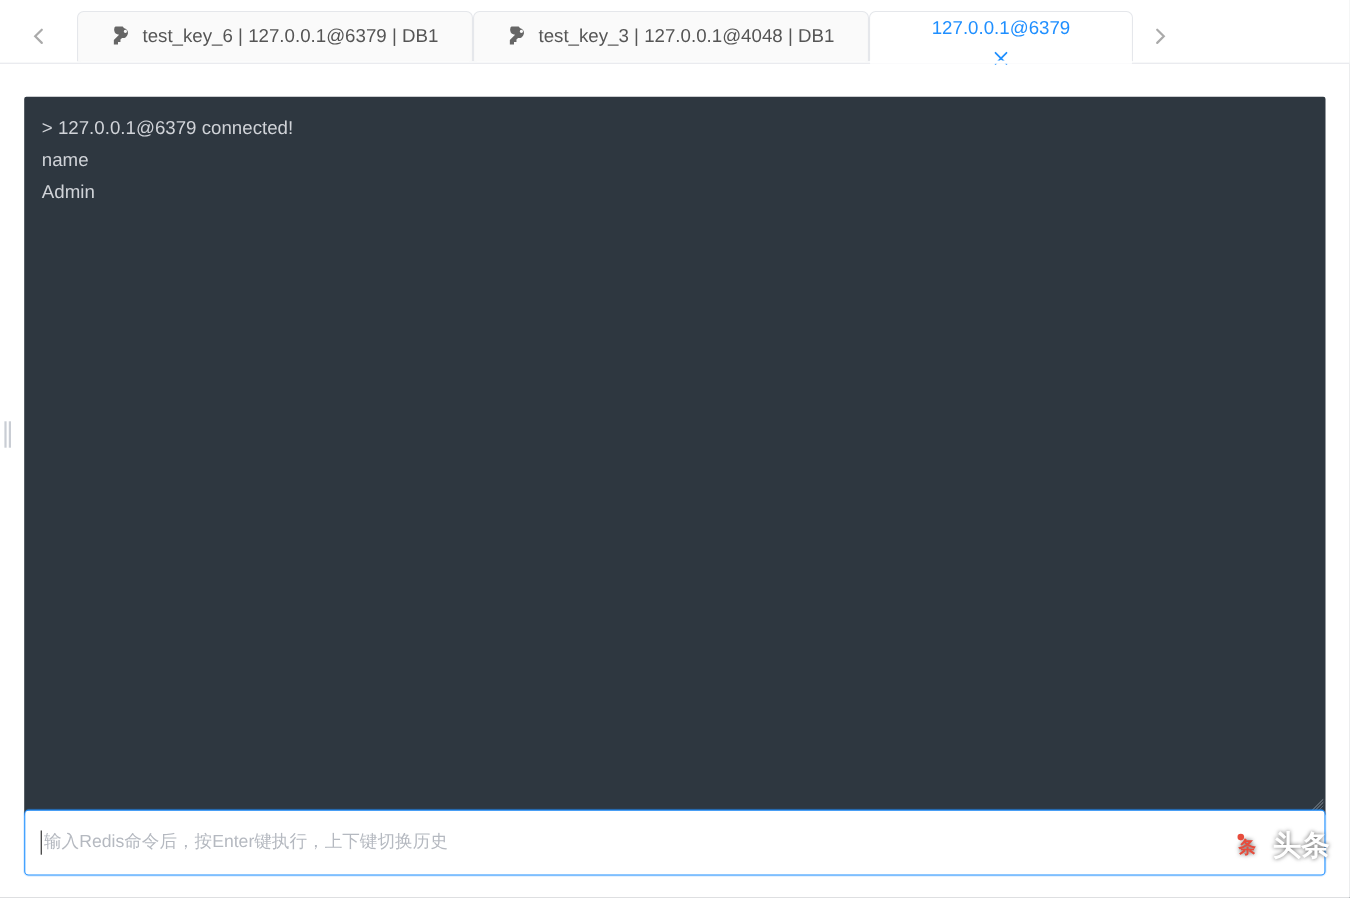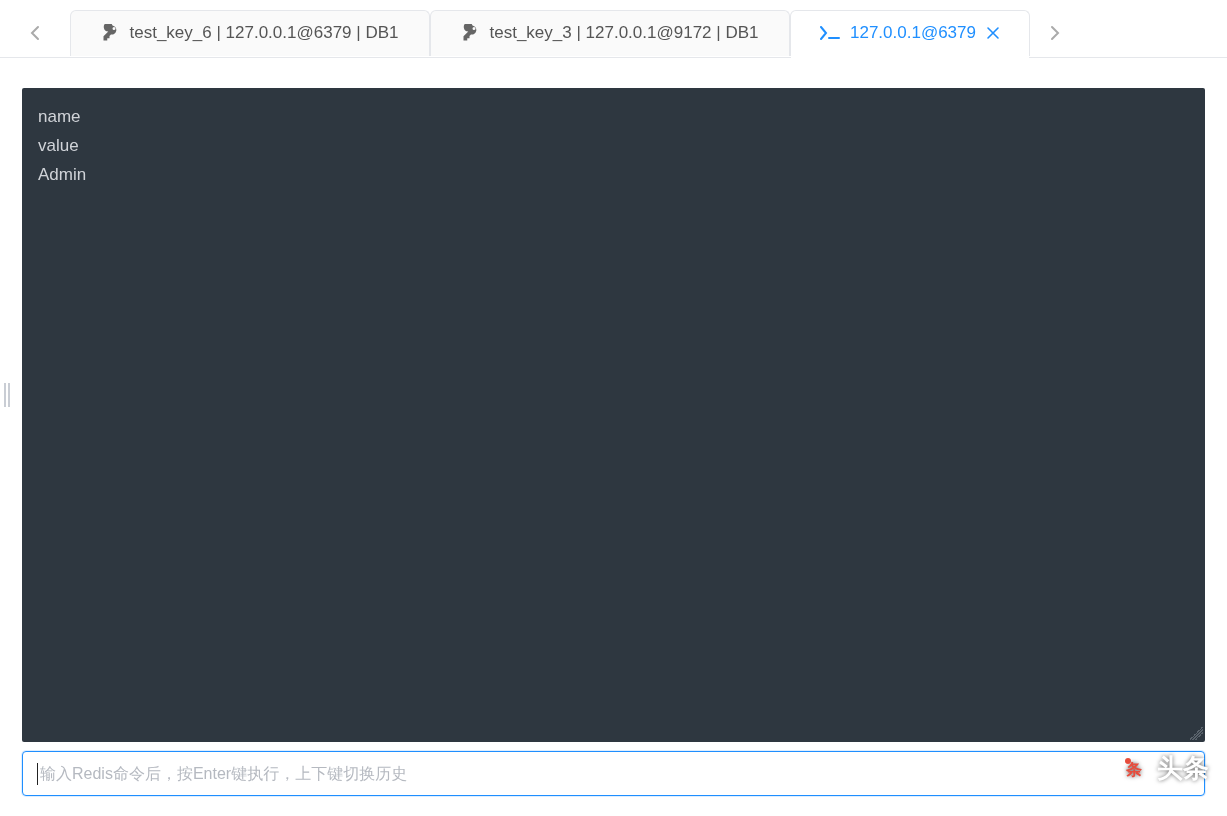--- a/index.html
+++ b/index.html
@@ -40,20 +40,21 @@
     color: #555;
     font-size: 17px;
     cursor: pointer;
     min-width: 360px;
   }
   .tab.active {
     background: #fff;
     color: #1f8fff;
     border-color: #e5e7eb;
     position: relative;
+    flex-direction: column;
   }
   .tab.active::after {
     content: "";
     position: absolute;
     left: 0; right: 0; bottom: -2px;
     height: 3px;
     background: #fff;
   }
   .tab .key-icon { width: 18px; height: 18px; }
   .tab .terminal-icon { width: 20px; height: 14px; }
@@ -104,21 +105,21 @@
     background:
       linear-gradient(135deg, transparent 0 50%, #5a636c 50% 55%, transparent 55% 60%, #5a636c 60% 65%, transparent 65% 70%, #5a636c 70% 75%, transparent 75%);
   }
 
   
   .cmd-input-wrap {
     position: absolute;
     left: 22px;
     right: 22px;
     bottom: 20px;
-    height: 45px;
+    height: 60px;
     border: 1px solid #1f8fff;
     border-radius: 4px;
     background: #fff;
     display: flex;
     align-items: center;
     padding: 0 14px;
     box-shadow: 0 0 0 1px rgba(31,143,255,0.15);
   }
   .cmd-input-wrap .caret {
     width: 1px; height: 22px; background: #222; margin-right: 2px;
@@ -175,21 +176,21 @@
     <svg class="key-icon" viewBox="0 0 24 24">
         <path fill="#666" d="M14 2a6 6 0 1 0-5.65 8.06L2 16.41V22h5v-3h3v-3l1.94-1.94A6 6 0 0 0 14 2zm2 6a2 2 0 1 1 0-4 2 2 0 0 1 0 4z"></path>
       </svg>
     <span class="tab-label">test_key_6 | 127.0.0.1@6379 | DB1</span>
   </div>
 
   <div class="tab">
     <svg class="key-icon" viewBox="0 0 24 24">
         <path fill="#666" d="M14 2a6 6 0 1 0-5.65 8.06L2 16.41V22h5v-3h3v-3l1.94-1.94A6 6 0 0 0 14 2zm2 6a2 2 0 1 1 0-4 2 2 0 0 1 0 4z"></path>
       </svg>
-    <span class="tab-label">test_key_3 | 127.0.0.1@9172 | DB1</span>
+    <span class="tab-label">test_key_3 | 127.0.0.1@4048 | DB1</span>
   </div>
 
   <div class="tab active" style="min-width:240px">
     <svg class="terminal-icon" viewBox="0 0 20 14">
         <path d="M1 1 L6 7 L1 13" stroke="#1f8fff" stroke-width="2" fill="none" stroke-linecap="round"></path>
         <line x1="9" y1="12" x2="19" y2="12" stroke="#1f8fff" stroke-width="2" stroke-linecap="round"></line>
       </svg>
     <span class="tab-label">127.0.0.1@6379</span>
     <svg class="close-icon" viewBox="0 0 14 14">
         <path d="M2 2 L12 12 M12 2 L2 12" stroke="#1f8fff" stroke-width="1.6" stroke-linecap="round"></path>
@@ -202,22 +203,22 @@
       </svg>
   </div>
 </div>
 
 <div class="drag-handle">
   <div></div>
     <div></div>
 </div>
 
 <div class="terminal-wrap" id="terminal">
+    <div class="terminal-line">&gt; 127.0.0.1@6379 connected!</div>
     <div class="terminal-line">name</div>
-    <div class="terminal-line">value</div>
     <div class="terminal-line">Admin</div>
   </div>
 
 <div class="cmd-input-wrap">
   <div class="caret"></div>
   <input class="cmd-input" type="text" placeholder="输入Redis命令后，按Enter键执行，上下键切换历史" style="">
 </div>
 
 <div class="watermark">
   <div class="logo">

